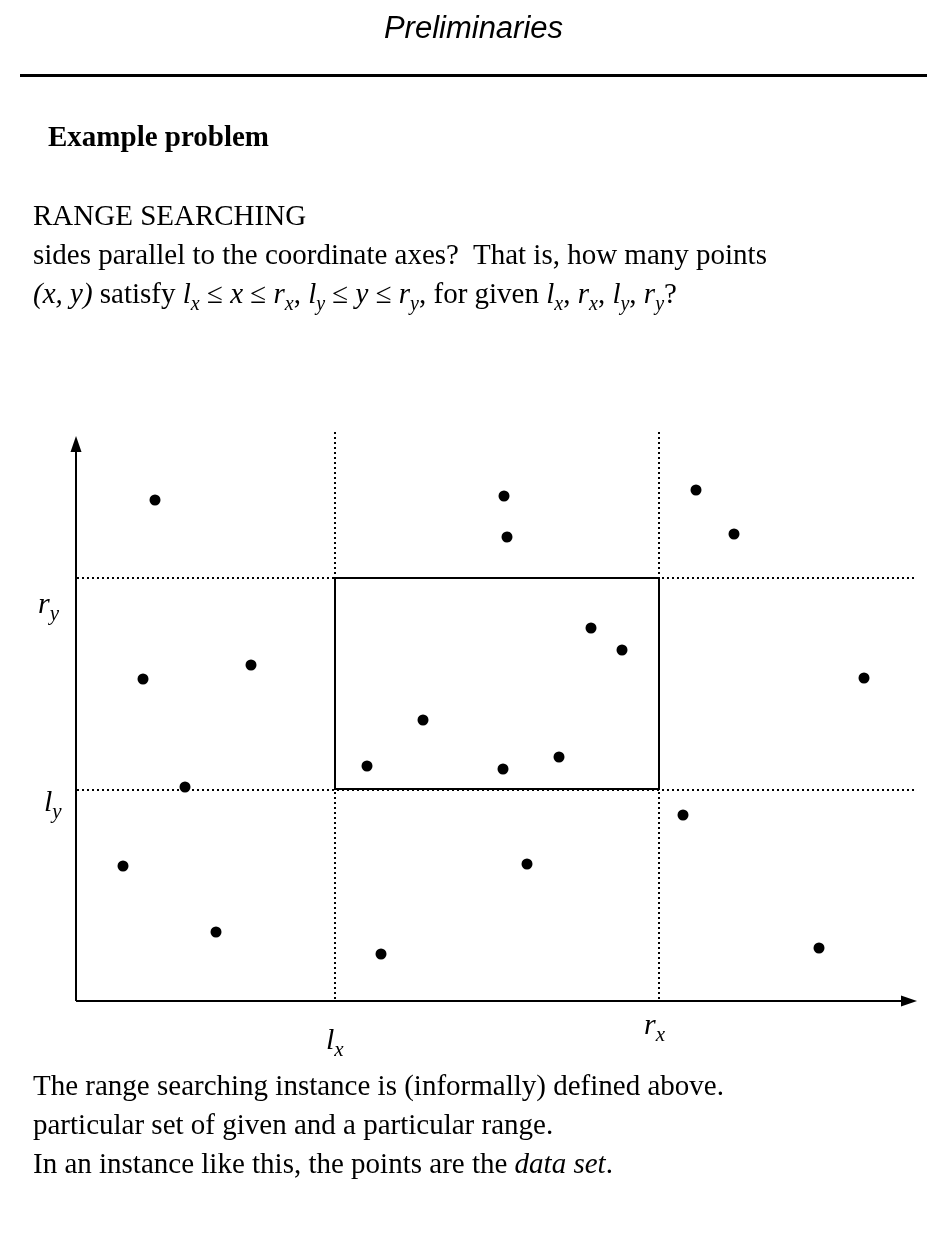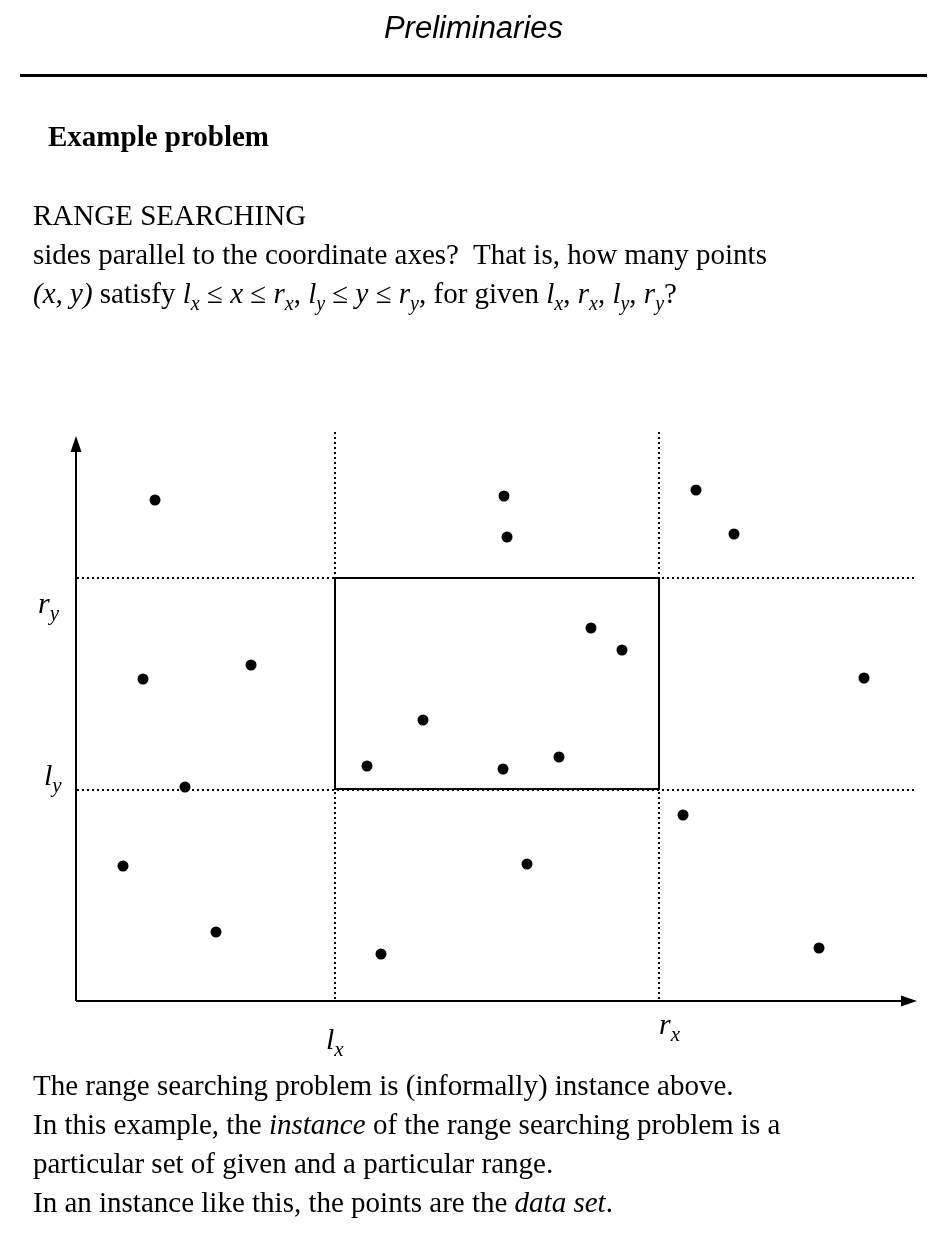--- a/index.html
+++ b/index.html
@@ -95,25 +95,24 @@
       <circle cx="683" cy="815" r="5.5" fill="#000000"></circle>
       <circle cx="123" cy="866" r="5.5" fill="#000000"></circle>
       <circle cx="527" cy="864" r="5.5" fill="#000000"></circle>
       <circle cx="216" cy="932" r="5.5" fill="#000000"></circle>
       <circle cx="381" cy="954" r="5.5" fill="#000000"></circle>
       <circle cx="819" cy="948" r="5.5" fill="#000000"></circle>
     </svg>
 
   <div id="diagram-labels">
       <div class="axis-label" style="left: 38px; top: 564px; margin-top: 24px;"><span>r</span><sub>y</sub></div>
-      <div class="axis-label" style="left: 44px; top: 760px;"><span>l</span><sub>y</sub></div>
+      <div class="axis-label" style="left: 44px; top: 786px;"><span>l</span><sub>y</sub></div>
       <div class="axis-label" style="left: 326px; top: 1006px; margin-top: 18px;"><span>l</span><sub>x</sub></div>
-      <div class="axis-label" style="left: 644px; top: 1009px; margin-left: 15px;"><span>r</span><sub>x</sub></div>
+      <div class="axis-label" style="left: 644px; top: 1009px;"><span>r</span><sub>x</sub></div>
     </div>
 
   <div class="footer-block">
-    <div class="line"><span>The range searching problem is (informally) instance above.</span></div>
-    <div class="line"><span>In this example, the </span><span class="it">instance</span><span> of the range searching problem is a</span></div>
+    <div class="line"><span>The range searching instance is (informally) defined above.</span></div>
     <div class="line"><span>particular set of given and a particular range.</span></div>
     <div class="line"><span>In an instance like this, the points are the </span><span class="it">data set</span><span>.</span></div>
   </div>
 
 </div>
 
 </body></html>

